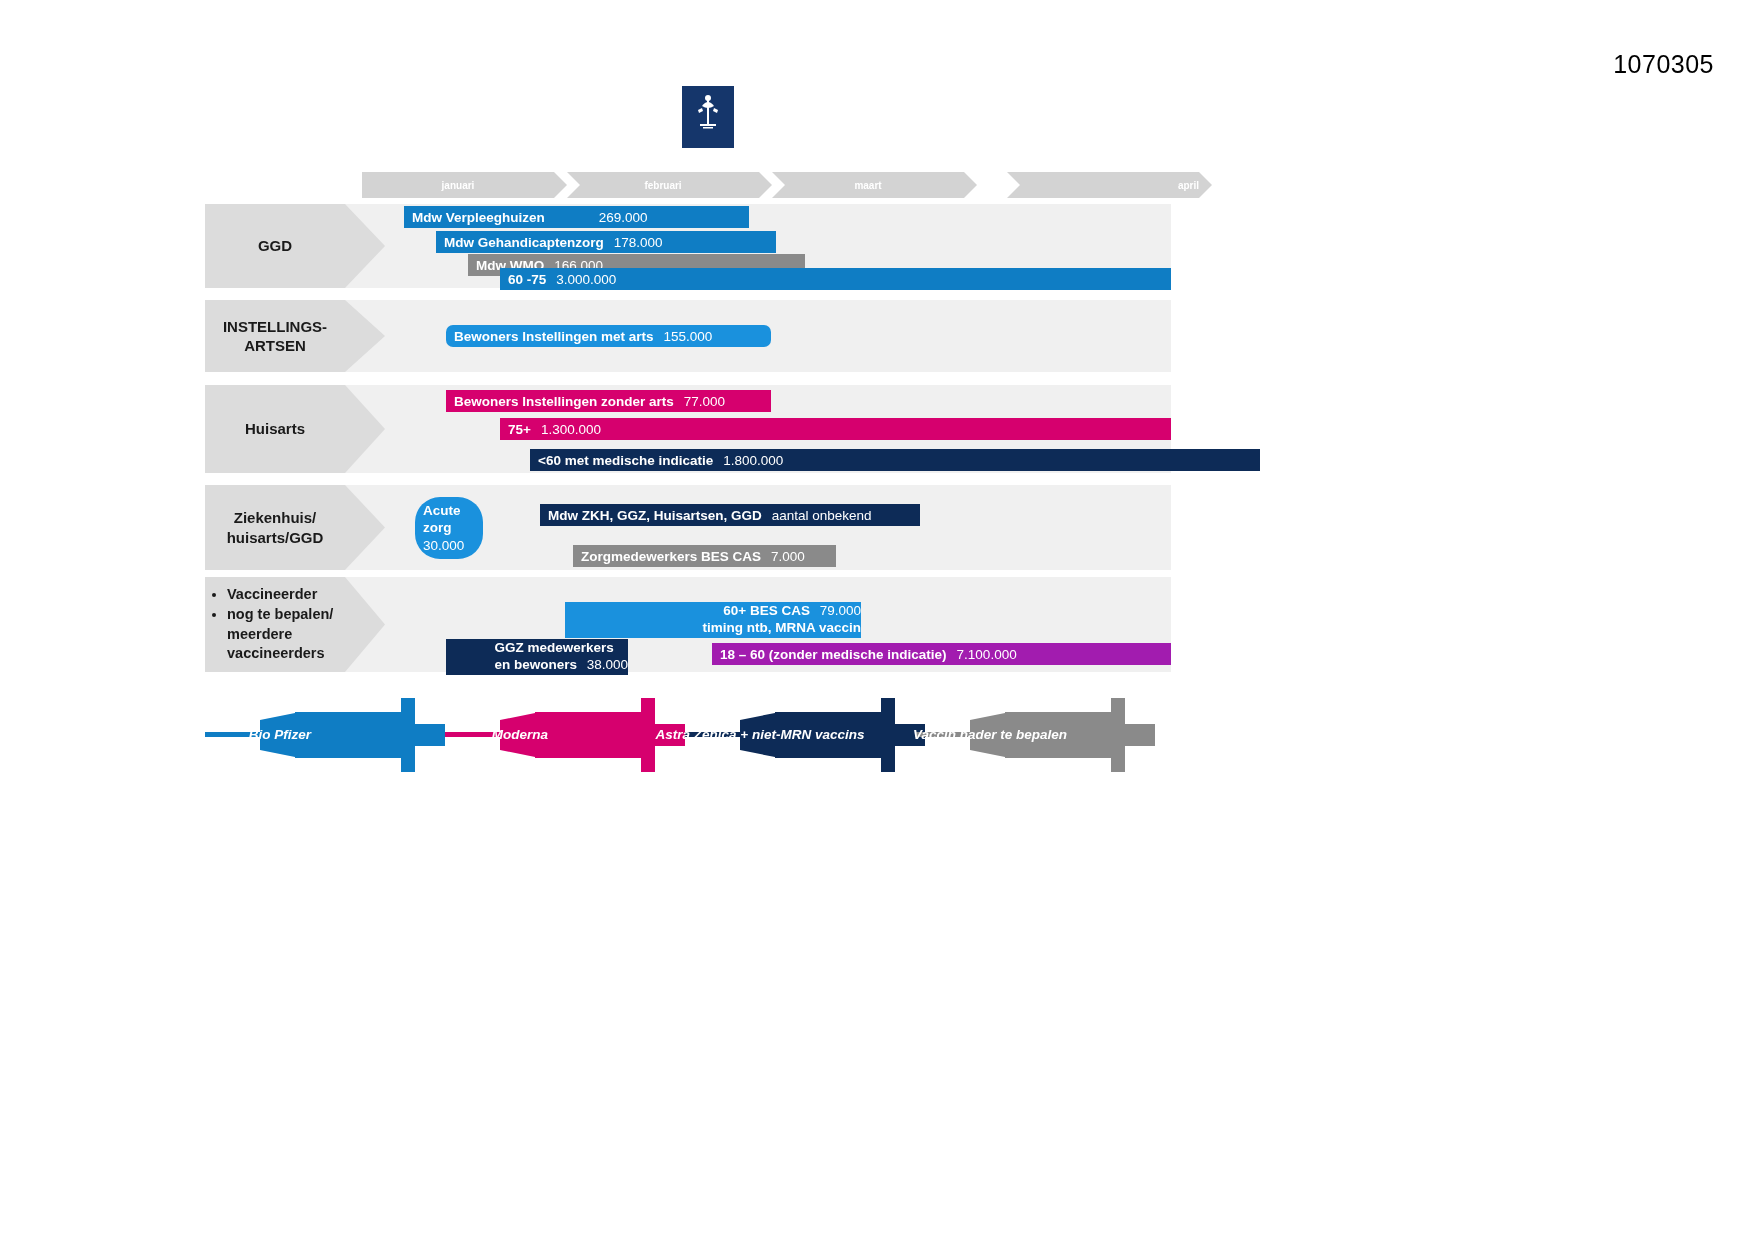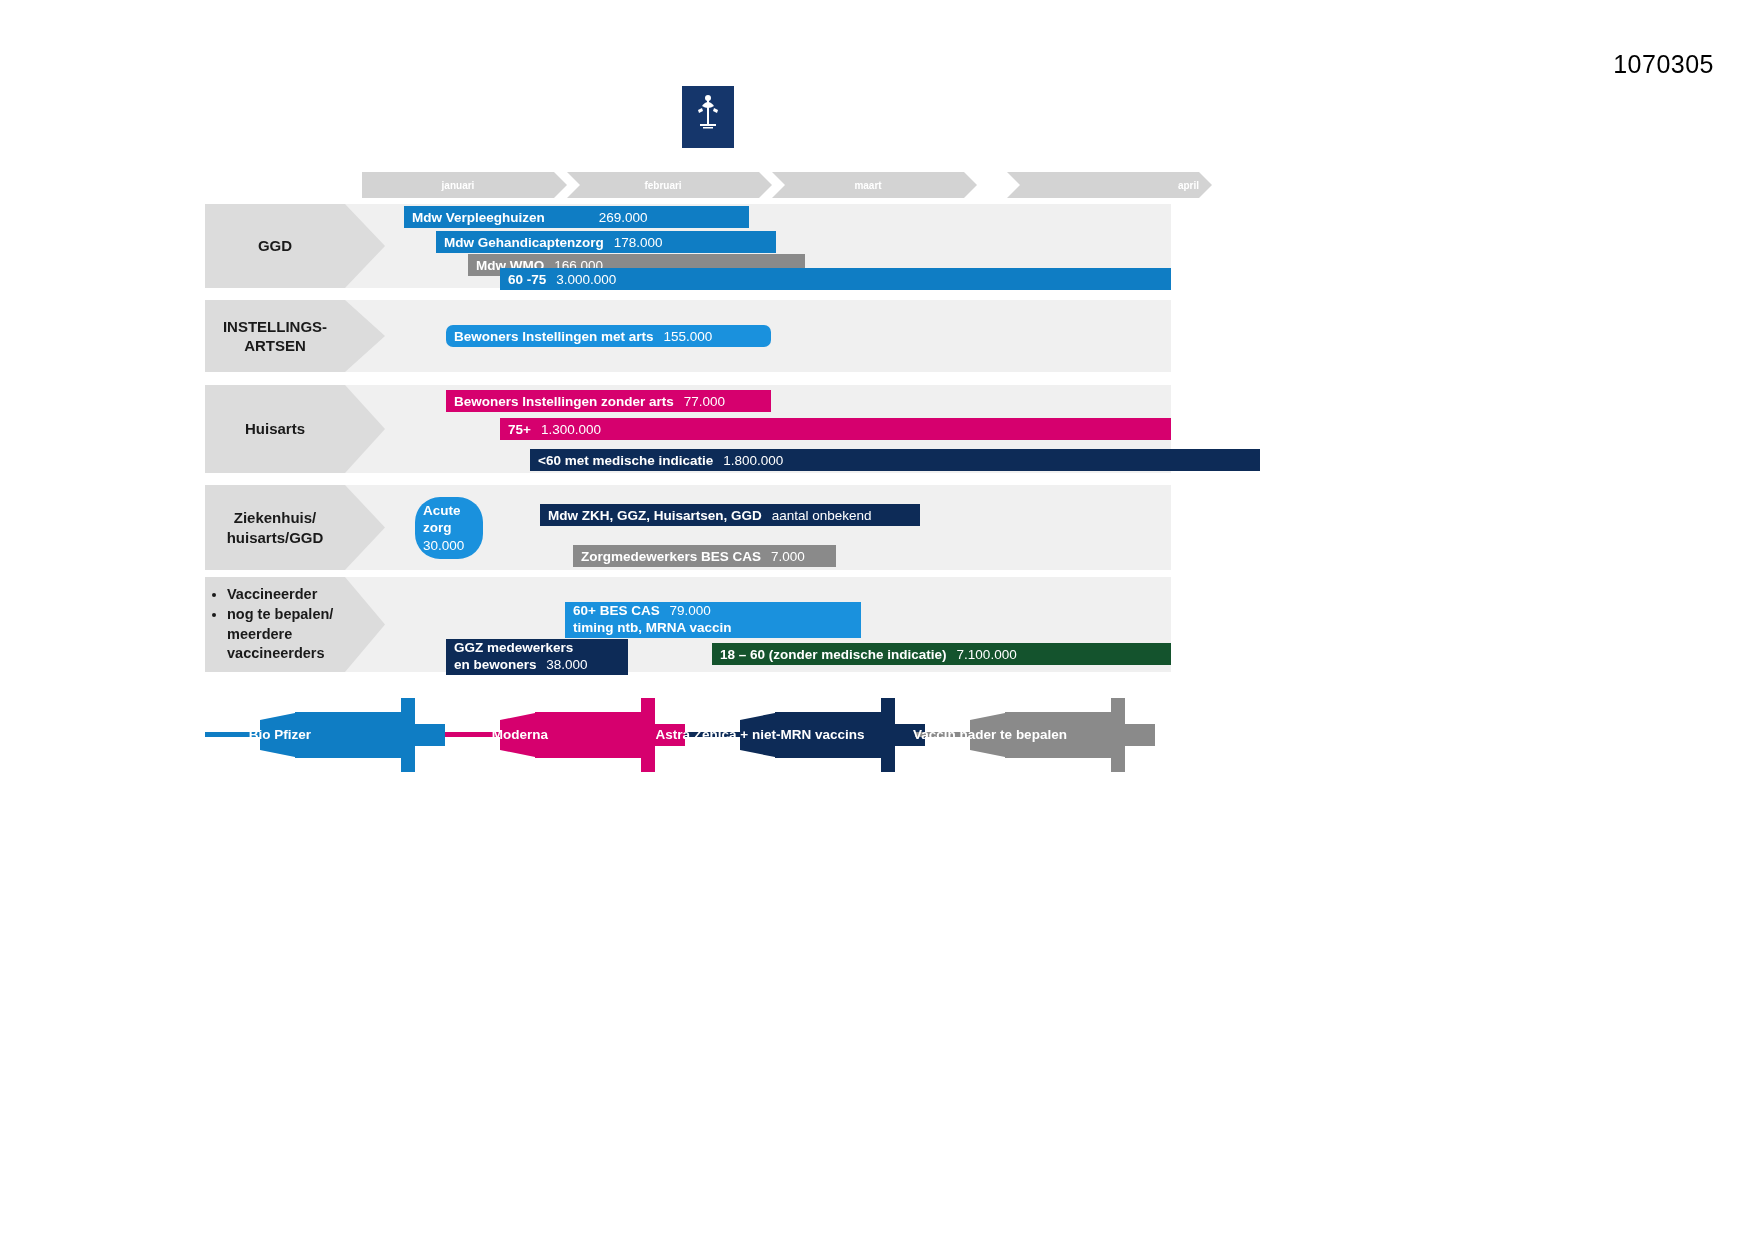--- a/index.html
+++ b/index.html
@@ -98,40 +98,40 @@
     padding-left:8px;
     color:#ffffff;
     font-size:13.5px;
     white-space:nowrap;
   }
   .bar .lbl{font-weight:bold;}
   .bar .num{font-weight:normal;margin-left:10px;}
   .bar.two-line{
     height:36px;
     flex-direction:column;
-    align-items:flex-start;
+    align-items:flex-end;
     justify-content:center;
     line-height:1.25;
   }
   .bar.two-line .num{margin-left:6px;}
   .bar.block{
     height:46px;
     flex-direction:column;
     align-items:flex-start;
     justify-content:center;
     line-height:1.3;
     border-radius:25px;
   }
   
   .syringes{
     position:absolute;
     left:205px;top:690px;
     width:1000px;height:90px;
   }
-  .syr{position:absolute;top:0;height:90px;}
+  .syr{position:absolute;top:0;height:90px;font-style:italic;}
   .syr .txt{
     position:absolute;
     color:#ffffff;
     font-size:13.5px;
     font-weight:bold;
     text-align:center;
     line-height:1.25;
     width:100%;
     top:50%;
     transform:translateY(-50%);
@@ -283,21 +283,21 @@
   <span>
     <span class="lbl">60+ BES CAS</span>
     <span class="num">79.000</span>
   </span>
   <span class="lbl">timing ntb, MRNA vaccin</span>
 </div>
 <div class="bar two-line" style="left:446px;top:639px;width:182px;background:#0d2b57;">
   <span class="lbl" style="white-space:pre-line;">GGZ medewerkers
 en bewoners <span class="num">38.000</span></span>
 </div>
-<div class="bar" style="left:712px;top:643px;width:459px;background:#14532d;">
+<div class="bar" style="left:712px;top:643px;width:459px;background:#a21caf;">
   <span class="lbl">18 – 60 (zonder medische indicatie)</span>
   <span class="num">7.100.000</span>
 </div>
 
 <div class="syringes">
 
   <div class="syr" style="left:0px;width:240px;">
     <svg width="240" height="90" viewBox="0 0 240 90">
       <rect x="0" y="42" width="60" height="5" fill="#0f7dc4"></rect>
       <path d="M55 30 L95 22 L95 68 L55 60 Z" fill="#0f7dc4"></path>

